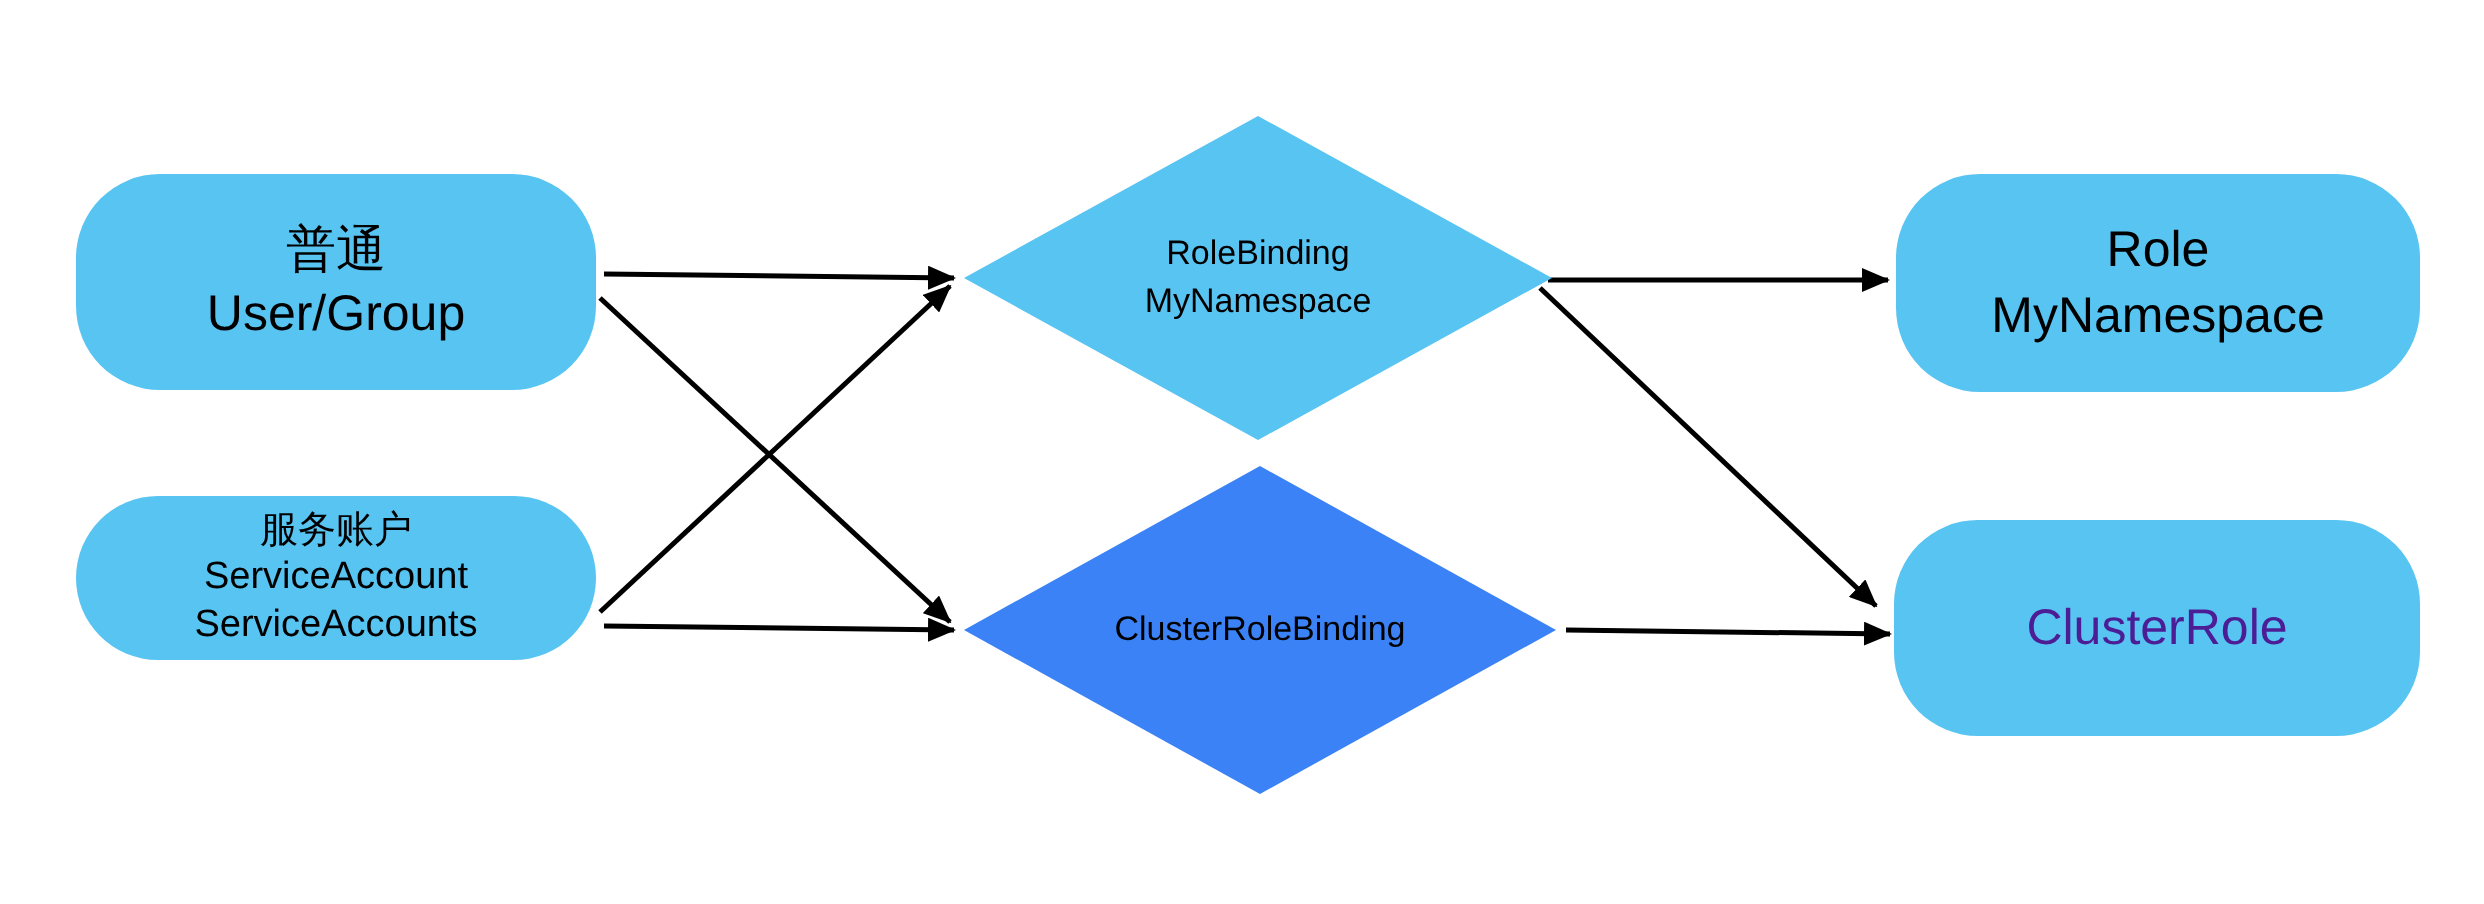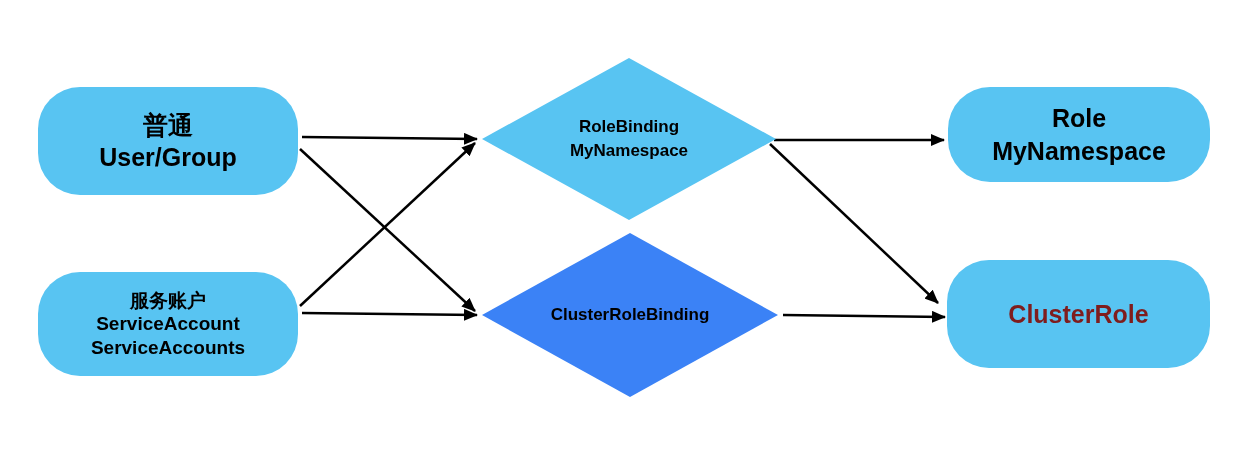--- a/index.html
+++ b/index.html
@@ -22,39 +22,39 @@
     width: 1242px;
     height: 452px;
     pointer-events: none;
   }
   .node {
     position: absolute;
     display: flex;
     align-items: center;
     justify-content: center;
     text-align: center;
-    font-weight: bold;
+    font-weight: normal;
     color: #000000;
     background: #58C4F2;
   }
   .node-label {
     white-space: pre-line;
   }
   .rounded-rect {
     border-radius: 42px;
   }
   .diamond {
     clip-path: polygon(50% 0%, 100% 50%, 50% 100%, 0% 50%);
   }
   
   .n-user-group          { left: 38px;  top: 87px;  width: 260px; height: 108px; font-size: 25px; line-height: 1.3;  }
-  .n-service-account     { left: 38px;  top: 272px; width: 260px; height: 104px; font-size: 19px; line-height: 1.22; }
+  .n-service-account     { left: 38px;  top: 248px; width: 260px; height: 82px; font-size: 19px; line-height: 1.22; }
   .n-role-binding        { left: 482px; top: 58px;  width: 294px; height: 162px; font-size: 17px; line-height: 1.4;  }
   .n-cluster-role-binding{ left: 482px; top: 233px; width: 296px; height: 164px; font-size: 17px; line-height: 1.4;  }
-  .n-role                { left: 948px; top: 87px;  width: 262px; height: 95px; font-size: 25px; line-height: 1.3;  }
+  .n-role                { left: 948px; top: 87px;  width: 262px; height: 109px; font-size: 25px; line-height: 1.3;  }
   .n-cluster-role        { left: 947px; top: 260px; width: 263px; height: 108px; font-size: 25px; line-height: 1.3;  }
 </style>
 </head>
 <body>
 
 <div class="canvas" style="background: rgb(255, 255, 255);">
 
   <svg class="edges-layer" width="1242" height="452" viewBox="0 0 1242 452" xmlns="http://www.w3.org/2000/svg">
     <defs>
       <marker id="arrowhead" markerUnits="userSpaceOnUse" markerWidth="14" markerHeight="12" refX="13" refY="6" orient="auto">
@@ -90,17 +90,17 @@
 
   <div class="node diamond n-cluster-role-binding" style="background: #3b82f6; color: rgb(0, 0, 0);">
     <span class="node-label">ClusterRoleBinding</span>
   </div>
 
   <div class="node rounded-rect n-role" style="background: rgb(88, 196, 242); color: rgb(0, 0, 0);">
     <span class="node-label">Role
 MyNamespace</span>
   </div>
 
-  <div class="node rounded-rect n-cluster-role" style="background: rgb(88, 196, 242); color: #7f1d1d;">
+  <div class="node rounded-rect n-cluster-role" style="background: rgb(88, 196, 242); color: #4c1d95;">
     <span class="node-label">ClusterRole</span>
   </div>
 
 </div>
 
 </body></html>

